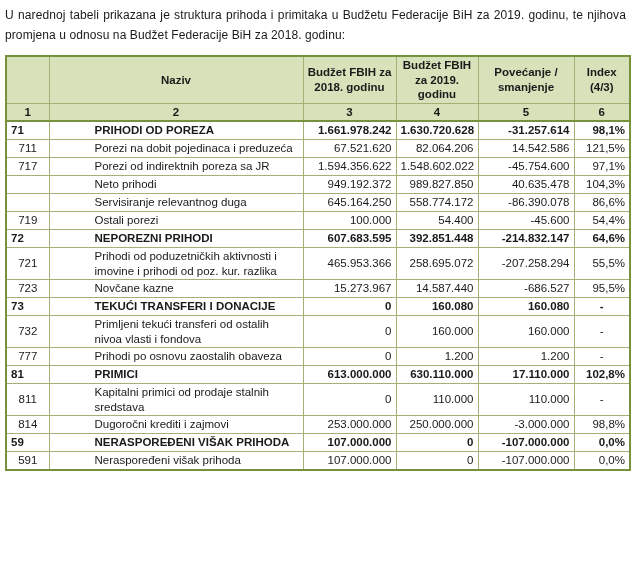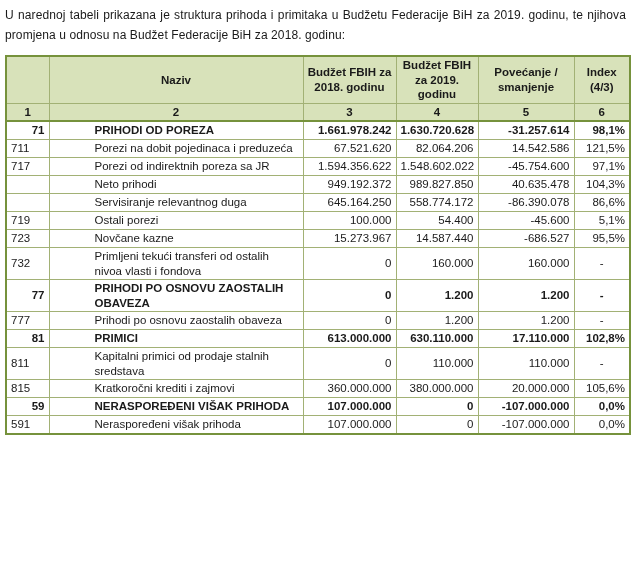--- a/index.html
+++ b/index.html
@@ -43,22 +43,22 @@
     overflow:hidden;
   }
   thead th{
     background:var(--header-bg);
     font-weight:bold;
     text-align:center;
   }
   thead tr.labels th{height:35px;}
   thead tr.numbering th{height:13px;border-bottom:2px solid var(--border-strong);}
   tbody td{height:15px;}
-  td.code{text-align:left;}
-  td.code.left{text-align:right;}
+  td.code{text-align:center;}
+  td.code.left{text-align:left;}
   td.name{text-align:left;padding-left:45px;}
   td.name.indent{}
   td.num{text-align:right;}
   td.dash{text-align:center;}
   tr.bold td{font-weight:bold;}
 </style>
 </head>
 <body>
 
 <p class="intro">U narednoj tabeli prikazana je struktura prihoda i primitaka u Budžetu Federacije BiH za 2019. godinu, te njihova promjena u odnosu na Budžet Federacije BiH za 2018. godinu:</p>
@@ -130,44 +130,60 @@
         <td class="num">558.774.172</td>
         <td class="num">-86.390.078</td>
         <td class="num">86,6%</td>
       </tr>
       <tr>
         <td class="code">719</td>
         <td class="name">Ostali porezi</td>
         <td class="num">100.000</td>
         <td class="num">54.400</td>
         <td class="num">-45.600</td>
-        <td class="num">5,1%</td>
+        <td class="num">54,4%</td>
+      </tr>
+      <tr class="bold">
+        <td class="code left">72</td>
+        <td class="name">NEPOREZNI PRIHODI</td>
+        <td class="num">607.683.595</td>
+        <td class="num">392.851.448</td>
+        <td class="num">-214.832.147</td>
+        <td class="num">64,6%</td>
+      </tr>
+      <tr>
+        <td class="code">721</td>
+        <td class="name">Prihodi od poduzetničkih aktivnosti i imovine i prihodi od poz. kur. razlika</td>
+        <td class="num">465.953.366</td>
+        <td class="num">258.695.072</td>
+        <td class="num">-207.258.294</td>
+        <td class="num">55,5%</td>
       </tr>
       <tr>
         <td class="code">723</td>
         <td class="name">Novčane kazne</td>
         <td class="num">15.273.967</td>
         <td class="num">14.587.440</td>
         <td class="num">-686.527</td>
         <td class="num">95,5%</td>
       </tr>
+      <tr class="bold">
+        <td class="code left">73</td>
+        <td class="name">TEKUĆI TRANSFERI I DONACIJE</td>
+        <td class="num">0</td>
+        <td class="num">160.080</td>
+        <td class="num">160.080</td>
+        <td class="dash">-</td>
+      </tr>
       <tr>
         <td class="code">732</td>
         <td class="name">Primljeni tekući transferi od ostalih nivoa vlasti i fondova</td>
         <td class="num">0</td>
         <td class="num">160.000</td>
         <td class="num">160.000</td>
-        <td class="dash">-</td>
-      </tr>
-      <tr class="bold">
-        <td class="code left">77</td>
-        <td class="name">PRIHODI PO OSNOVU ZAOSTALIH OBAVEZA</td>
-        <td class="num">0</td>
-        <td class="num">1.200</td>
-        <td class="num">1.200</td>
         <td class="dash">-</td>
       </tr>
       <tr>
         <td class="code">777</td>
         <td class="name">Prihodi po osnovu zaostalih obaveza</td>
         <td class="num">0</td>
         <td class="num">1.200</td>
         <td class="num">1.200</td>
         <td class="dash">-</td>
       </tr>
@@ -181,26 +197,26 @@
       </tr>
       <tr>
         <td class="code">811</td>
         <td class="name">Kapitalni primici od prodaje stalnih sredstava</td>
         <td class="num">0</td>
         <td class="num">110.000</td>
         <td class="num">110.000</td>
         <td class="dash">-</td>
       </tr>
       <tr>
-        <td class="code">815</td>
-        <td class="name">Kratkoročni krediti i zajmovi</td>
-        <td class="num">360.000.000</td>
-        <td class="num">380.000.000</td>
-        <td class="num">20.000.000</td>
-        <td class="num">105,6%</td>
+        <td class="code">814</td>
+        <td class="name">Dugoročni krediti i zajmovi</td>
+        <td class="num">253.000.000</td>
+        <td class="num">250.000.000</td>
+        <td class="num">-3.000.000</td>
+        <td class="num">98,8%</td>
       </tr>
       <tr class="bold">
         <td class="code left">59</td>
         <td class="name">NERASPOREĐENI VIŠAK PRIHODA</td>
         <td class="num">107.000.000</td>
         <td class="num">0</td>
         <td class="num">-107.000.000</td>
         <td class="num">0,0%</td>
       </tr>
       <tr>

